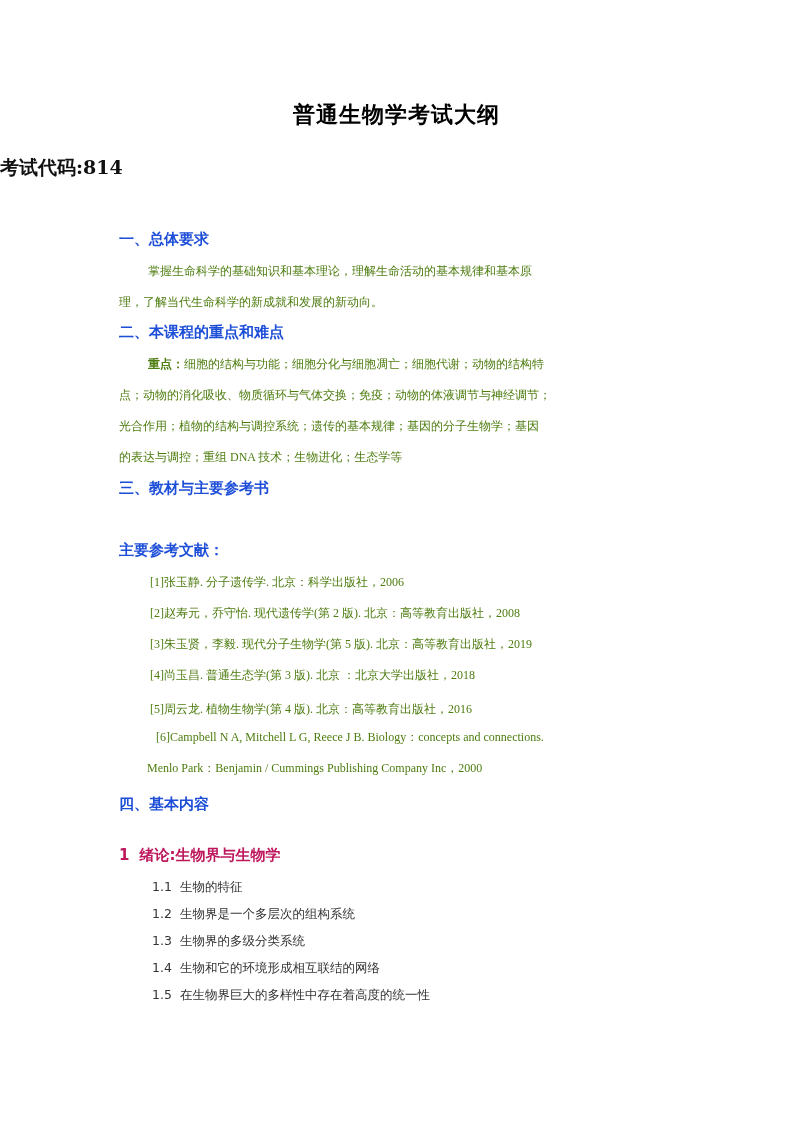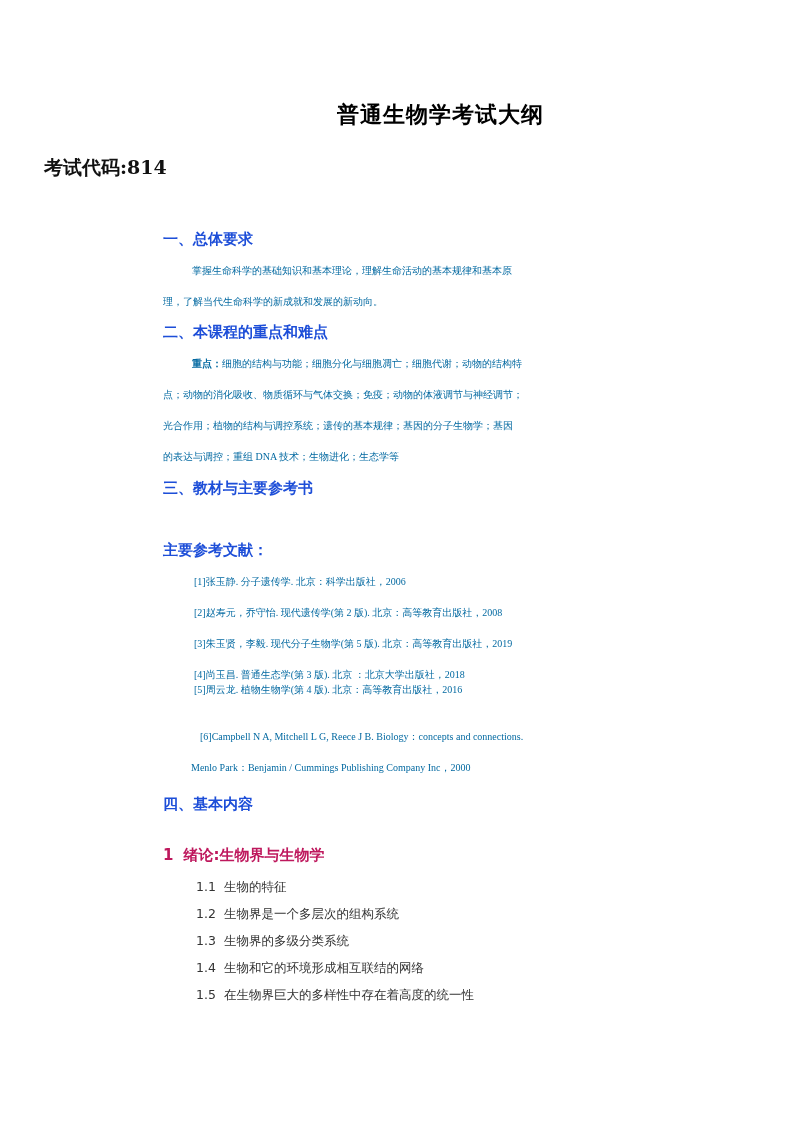--- a/index.html
+++ b/index.html
@@ -11,21 +11,21 @@
       width: 793px;
       height: 1122px;
       position: relative;
       overflow: hidden;
       font-family: "Liberation Serif", "DejaVu Serif", serif;
       color: #111111;
     }
     .page {
       position: absolute;
       left: 0; top: 0;
-      width: 643px; height: 1122px; margin-left: 44px;
+      width: 643px; height: 1122px;
     }
     .title {
       position: absolute;
       top: 100px;
       left: 0; width: 793px;
       text-align: center;
       font-family: "DejaVu Sans", sans-serif;
       font-weight: bold;
       font-size: 22px;
       letter-spacing: 1px;
@@ -38,23 +38,23 @@
       text-align: left;
       font-family: "DejaVu Serif", serif;
       font-weight: bold;
       font-size: 19px;
       color: #111;
     }
     .line {
       position: absolute;
       left: 119px;
       white-space: nowrap;
-      font-size: 10px;
+      font-size: 12px;
       line-height: 20px;
-      color: #0369a1;
+      color: #4d7c0f;
     }
     .h {
       font-family: "DejaVu Sans", sans-serif;
       font-weight: bold;
       font-size: 15px;
       color: #1d4ed8;
     }
     .indent { left: 148px; }
     .ref { left: 150px; }
     .ref6 { left: 156px; }
@@ -104,21 +104,21 @@
   <div class="line" style="top:416px;">光合作用；植物的结构与调控系统；遗传的基本规律；基因的分子生物学；基因</div>
   <div class="line" style="top:447px;">的表达与调控；重组 DNA 技术；生物进化；生态学等</div>
 
   <div class="line h" style="top:478px;">三、教材与主要参考书</div>
   <div class="line h" style="top:540px;">主要参考文献：</div>
 
   <div class="line ref" style="top:572px;">[1]张玉静. 分子遗传学. 北京：科学出版社，2006</div>
   <div class="line ref" style="top:603px;">[2]赵寿元，乔守怡. 现代遗传学(第 2 版). 北京：高等教育出版社，2008</div>
   <div class="line ref" style="top:634px;">[3]朱玉贤，李毅. 现代分子生物学(第 5 版). 北京：高等教育出版社，2019</div>
   <div class="line ref" style="top:665px;">[4]尚玉昌. 普通生态学(第 3 版). 北京 ：北京大学出版社，2018</div>
-  <div class="line ref" style="top:680px;">[5]周云龙. 植物生物学(第 4 版). 北京：高等教育出版社，2016</div>
+  <div class="line ref" style="top:699px;">[5]周云龙. 植物生物学(第 4 版). 北京：高等教育出版社，2016</div>
   <div class="line ref6" style="top:727px;">[6]Campbell N A, Mitchell L G, Reece J B. Biology：concepts and connections.</div>
   <div class="line menlo" style="top:758px;">Menlo Park：Benjamin / Cummings Publishing Company Inc，2000</div>
 
   <div class="line h" style="top:794px;">四、基本内容</div>
 
   <div class="ch-title">
     <span class="num">1</span><span>绪论:生物界与生物学</span>
   </div>
 
   <div class="sub" style="top:879px;">

